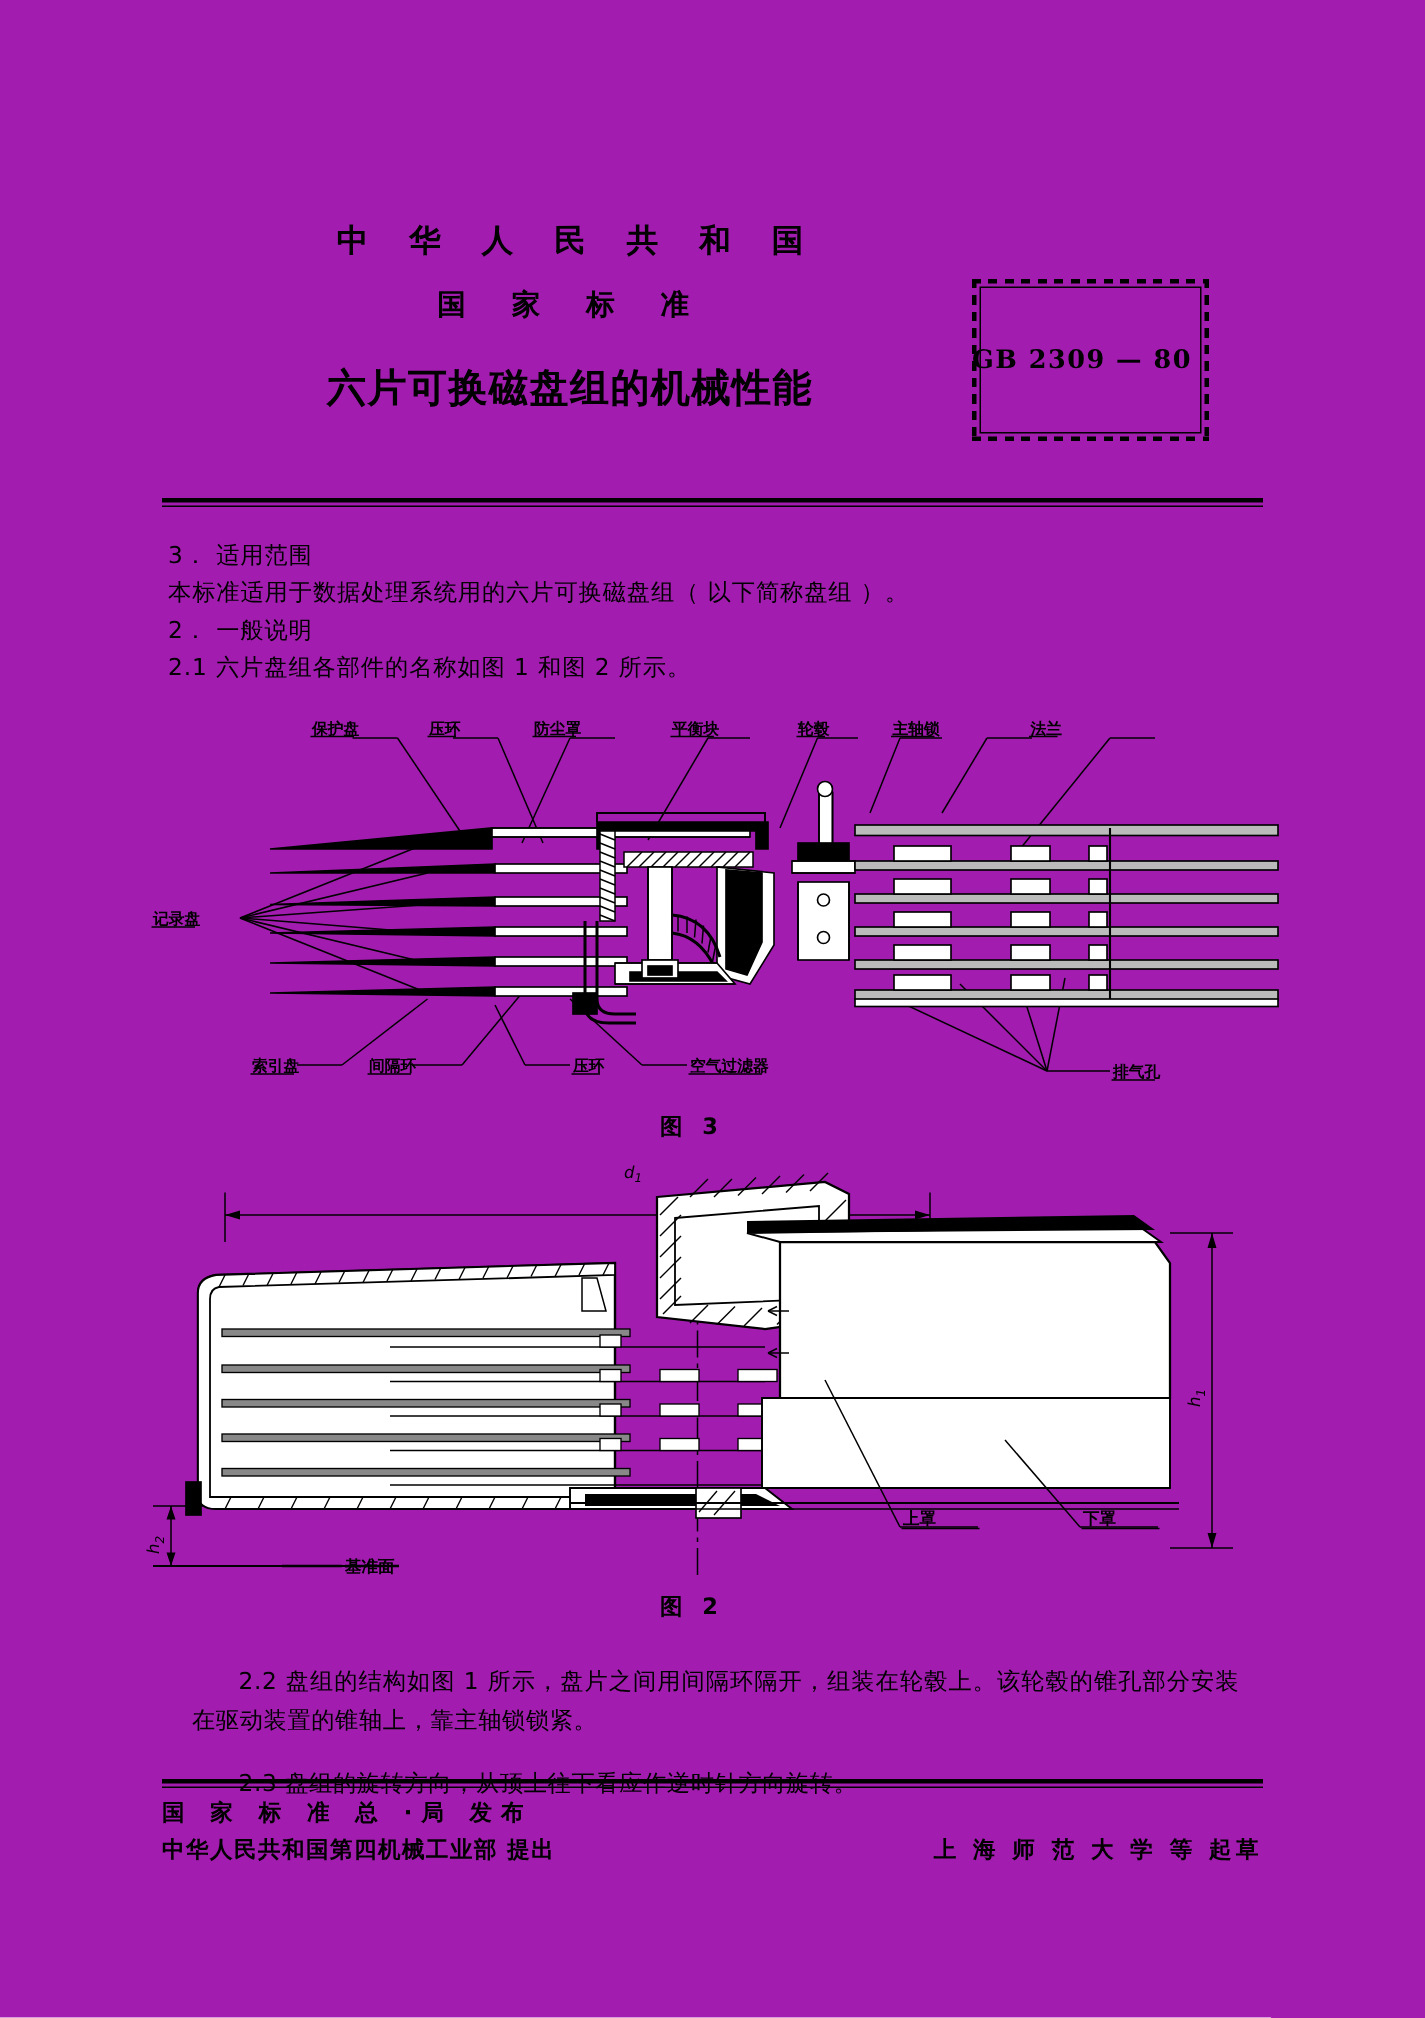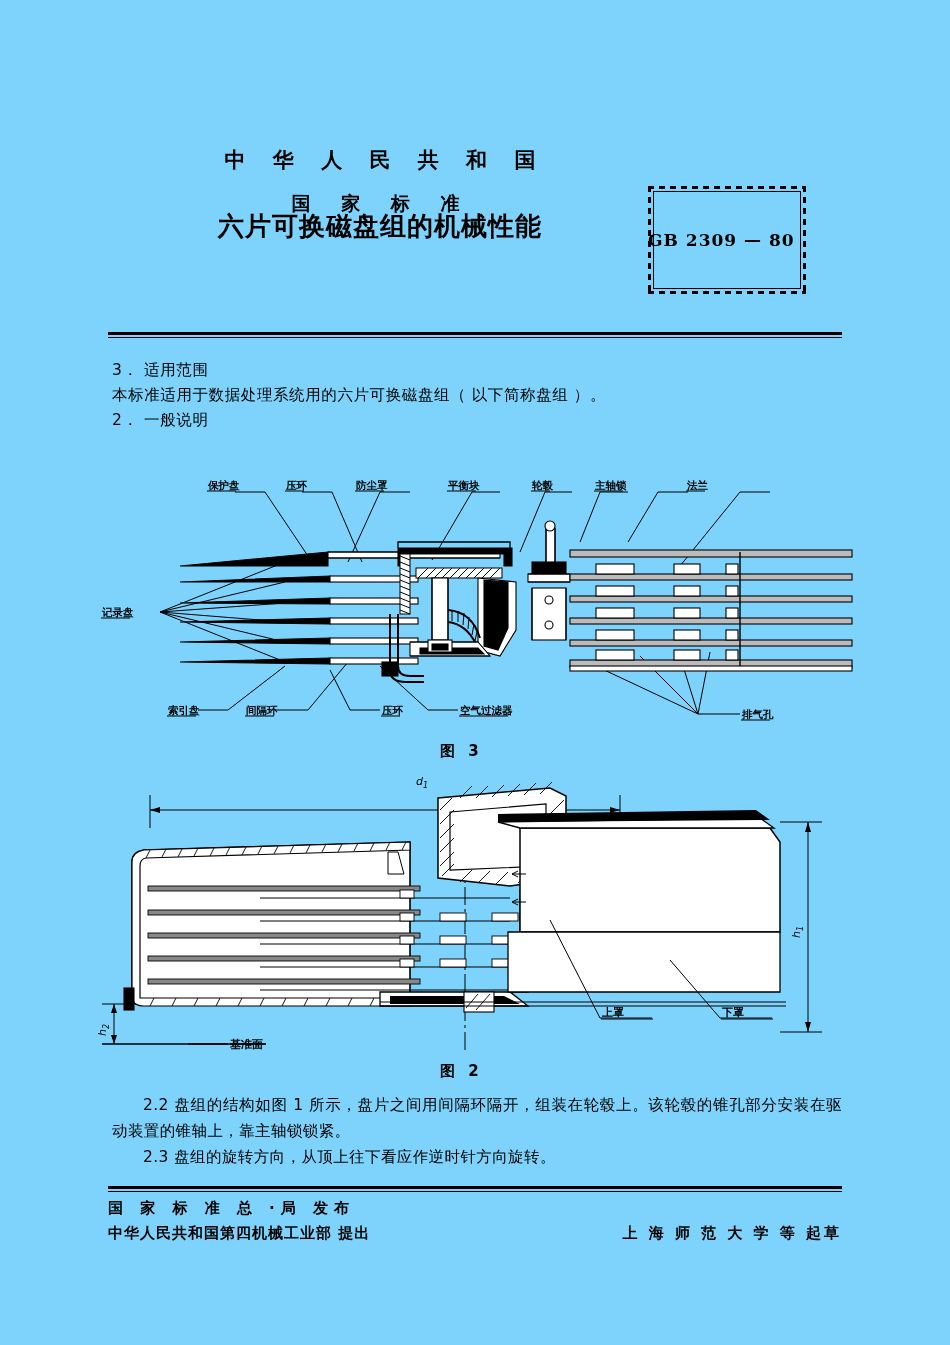--- a/index.html
+++ b/index.html
@@ -8,21 +8,21 @@
     background: #ffffff;
   }
   body {
     font-family: "DejaVu Sans", "Liberation Sans", sans-serif;
     color: #000;
   }
   #page {
     position: relative;
     width: 950px;
     height: 1345px;
-    background: #7dd3fc;
+    background: #a21caf;
     overflow: hidden;
   }
 
   
   .masthead {
     position: absolute;
     left: 0; top: 150px;
     width: 950px;
   }
   .nation-line {
@@ -46,20 +46,21 @@
     margin-top: 23px;
     line-height: 1.0;
   }
   .doc-title {
     text-align: center;
     font-size: 26px;
     font-weight: bold;
     letter-spacing: 1px;
     padding-left: 120px;
     padding-right: 310px;
+    margin-top: 33px;
     line-height: 1.0;
   }
 
   
   .std-box {
     position: absolute;
     left: 648px; top: 186px;
     width: 158px; height: 108px;
     display: flex;
     align-items: center;
@@ -112,21 +113,21 @@
 
   .tail-text {
     position: absolute;
     left: 112px; top: 1092px;
     width: 730px;
     font-size: 15.5px;
     line-height: 26px;
     letter-spacing: 0.4px;
     text-align: justify;
   }
-  .tail-text p { margin: 0; }
+  .tail-text p { margin: 16px; }
   .indent2 { text-indent: 2em; }
 
   
   .footer {
     position: absolute;
     left: 108px; top: 1196px;
     width: 734px;
     font-size: 15px;
     font-weight: bold;
   }
@@ -177,20 +178,21 @@
     <div class="num">GB  2309 — 80</div>
   </div>
 
   <div class="rule rule-top"></div>
   <div class="rule rule-mid"></div>
 
   <div class="body-text">
     <p>3． 适用范围</p>
     <p>本标准适用于数据处理系统用的六片可换磁盘组（ 以下简称盘组 ）。</p>
     <p>2． 一般说明</p>
+    <p>2.1 六片盘组各部件的名称如图 1 和图 2 所示。</p>
   </div>
 
   <svg id="fig1" class="fig" width="800" height="265" viewBox="0 0 800 265">
     <g fill="none" stroke="#000" stroke-width="1.1" shape-rendering="geometricPrecision">
 
       <g stroke-width="1">
         <line x1="155" y1="22" x2="185" y2="22"></line>
           <line x1="185" y1="22" x2="232" y2="92"></line>
         <line x1="222" y1="22" x2="252" y2="22"></line>
           <line x1="252" y1="22" x2="282" y2="92"></line>

